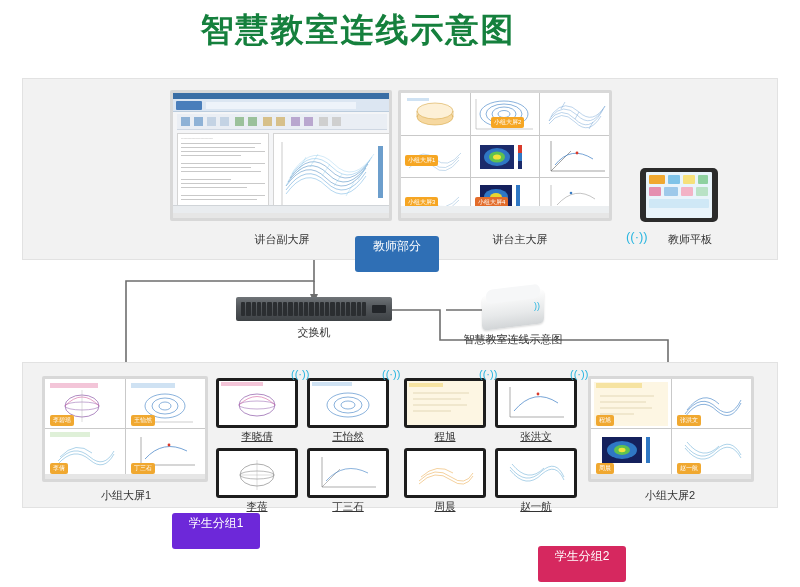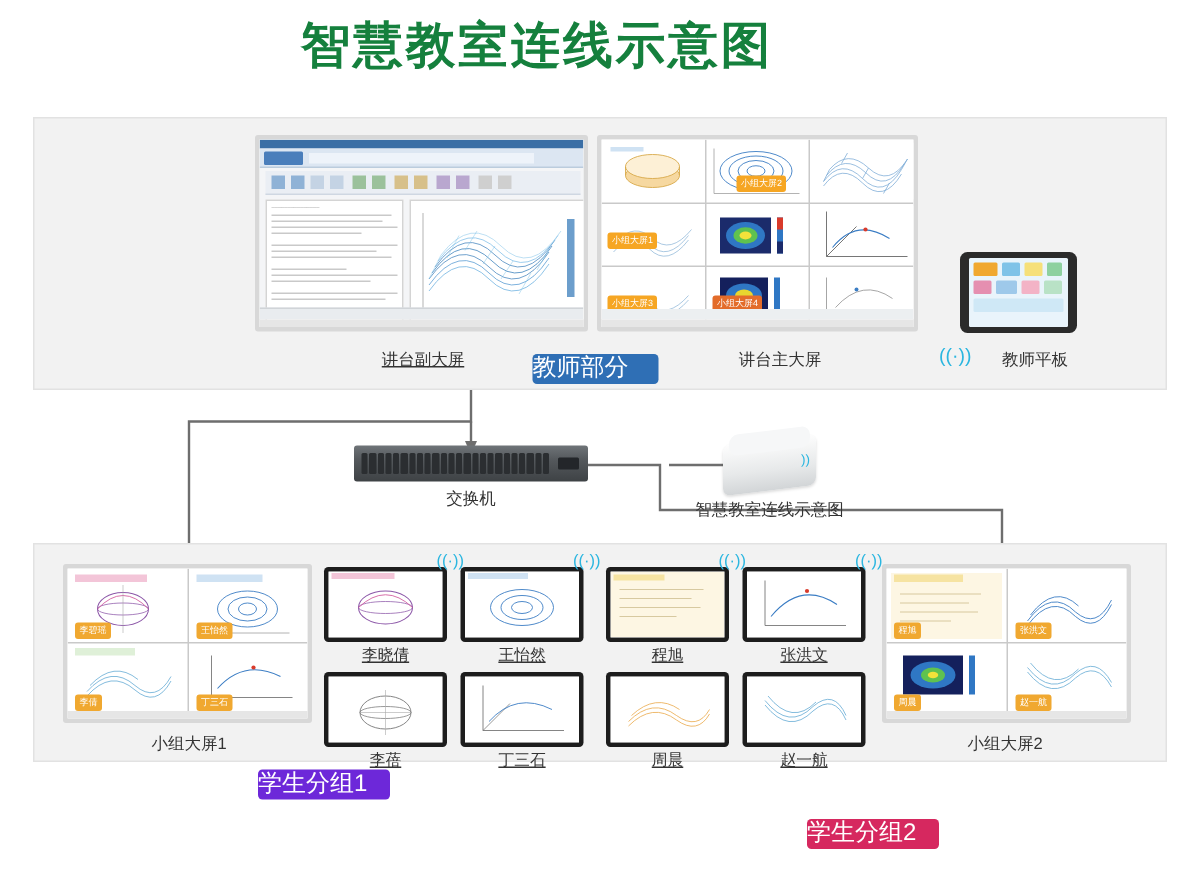--- a/index.html
+++ b/index.html
@@ -59,24 +59,25 @@
     font-size: 11px;
     color: #333;
     text-align: center;
     white-space: nowrap;
   }
 
   
   .badge {
     position: absolute;
     color: #ffffff;
-    font-size: 16px;
+    font-size: 12px;
+    text-align: center;
     border-radius: 3px;
     line-height: 20px;
-    height: 20px;
+    height: 36px;
     white-space: nowrap;
   }
   #badge-teacher { background: #2f6fb5; }
   #badge-group1  { background: #6d28d9; }
   #badge-group2  { background: #d6285f; margin-top: 33px; }
 
   
   #teacher-tablet {
     position: absolute;
     left: 640px; top: 168px; width: 78px; height: 54px;
@@ -231,21 +232,21 @@
         </g>
         <line x1="8" y1="8" x2="8" y2="72" stroke="#aaa" stroke-width="0.6"></line>
         <line x1="8" y1="72" x2="108" y2="72" stroke="#aaa" stroke-width="0.6"></line>
         <rect x="104" y="12" width="5" height="52" fill="#2e75b6" opacity="0.7"></rect>
       </svg>
 
       <div style="position:absolute;left:0;bottom:0;width:100%;height:8px;background:#e9ecef;border-top:1px solid #d0d4d8;"></div>
     </div>
     <div class="bezelbar"></div>
   </div>
-  <div class="caption" style="left:230px; top:232px; width:104px;text-decoration:underline;">讲台副大屏</div>
+  <div class="caption" style="left:230px; top:232px; width:104px;">讲台副大屏</div>
 
   <div class="screen" id="screen-main" style="left:398px; top:90px; width:214px; height:131px;">
     <div class="screen-inner" style="background:#ffffff;">
 
       <div class="vline" style="left:69px;top:0;height:100%;"></div>
       <div class="vline" style="left:138px;top:0;height:100%;"></div>
       <div class="hline" style="left:0;top:42px;width:100%;"></div>
       <div class="hline" style="left:0;top:84px;width:100%;"></div>
 
       <svg style="position:absolute;left:2px;top:2px;" width="65" height="38" viewBox="0 0 65 38">

